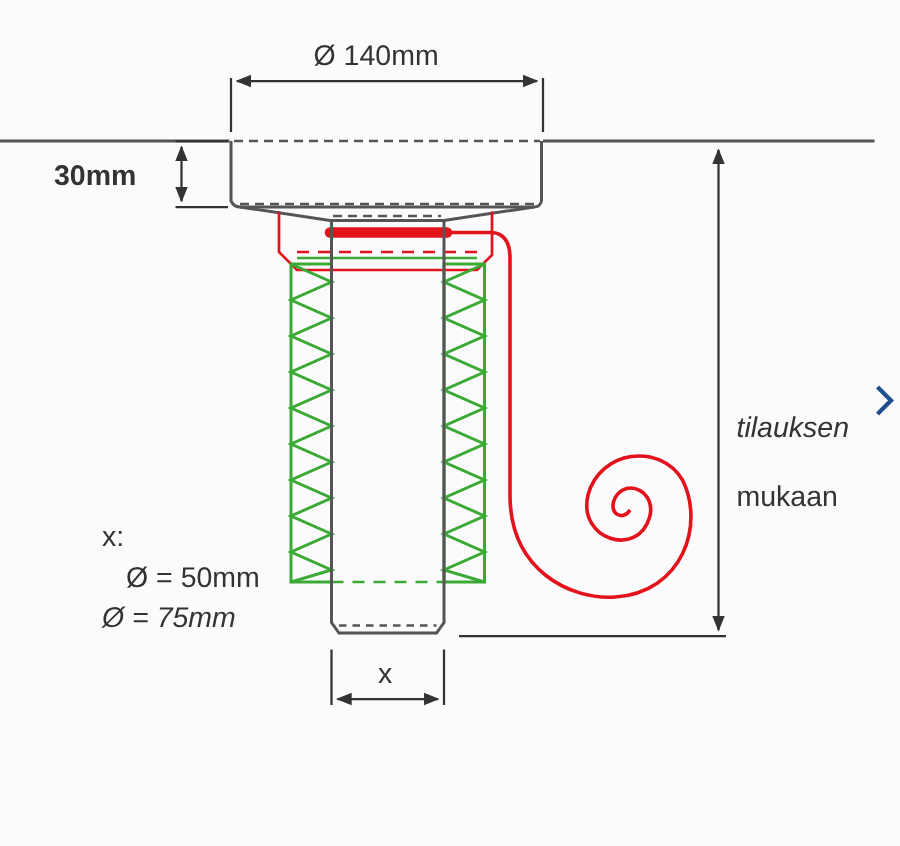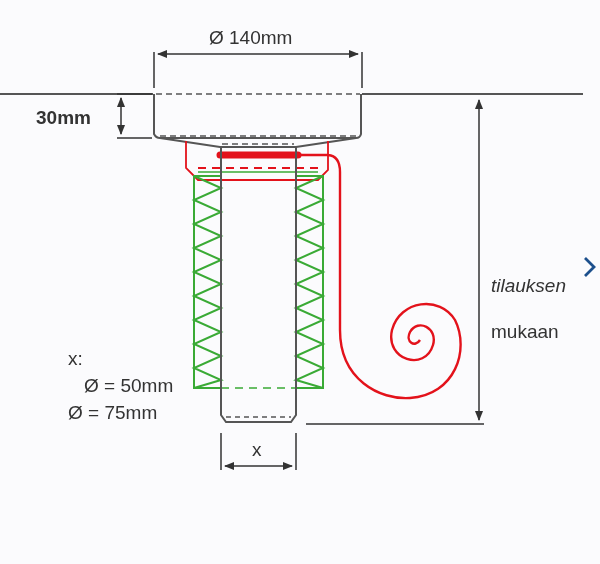--- a/index.html
+++ b/index.html
@@ -84,15 +84,15 @@
   </g>
 
   <path d="M585,258 L594,267 L585,276" stroke="#1c4f8c" stroke-width="2.8" fill="none"></path>
 </svg>
 
 <div class="lbl" style="left:209px;top:27px;">Ø 140mm</div>
 <div class="lbl" style="left:36px;top:107px;font-weight:bold;">30mm</div>
 <div class="lbl" style="left:252px;top:439px;">x</div>
 <div class="lbl" style="left:68px;top:348px;">x:</div>
 <div class="lbl" style="left:84px;top:375px;">Ø = 50mm</div>
-<div class="lbl" style="left:68px;top:402px;">Ø = 75mm</div>
+<div class="lbl" style="left:68px;top:402px;font-style:italic;">Ø = 75mm</div>
 <div class="lbl" style="left:491px;top:275px;font-style:italic;">tilauksen</div>
 <div class="lbl" style="left:491px;top:301px;margin-top:20px;">mukaan</div>
 
 </body></html>

